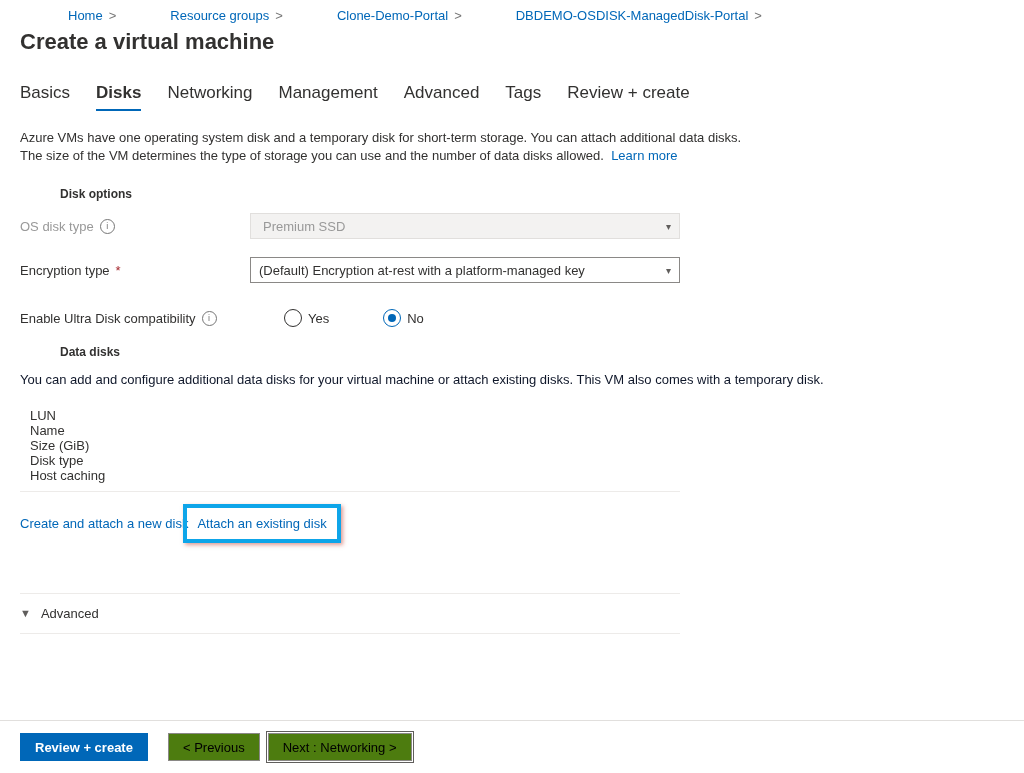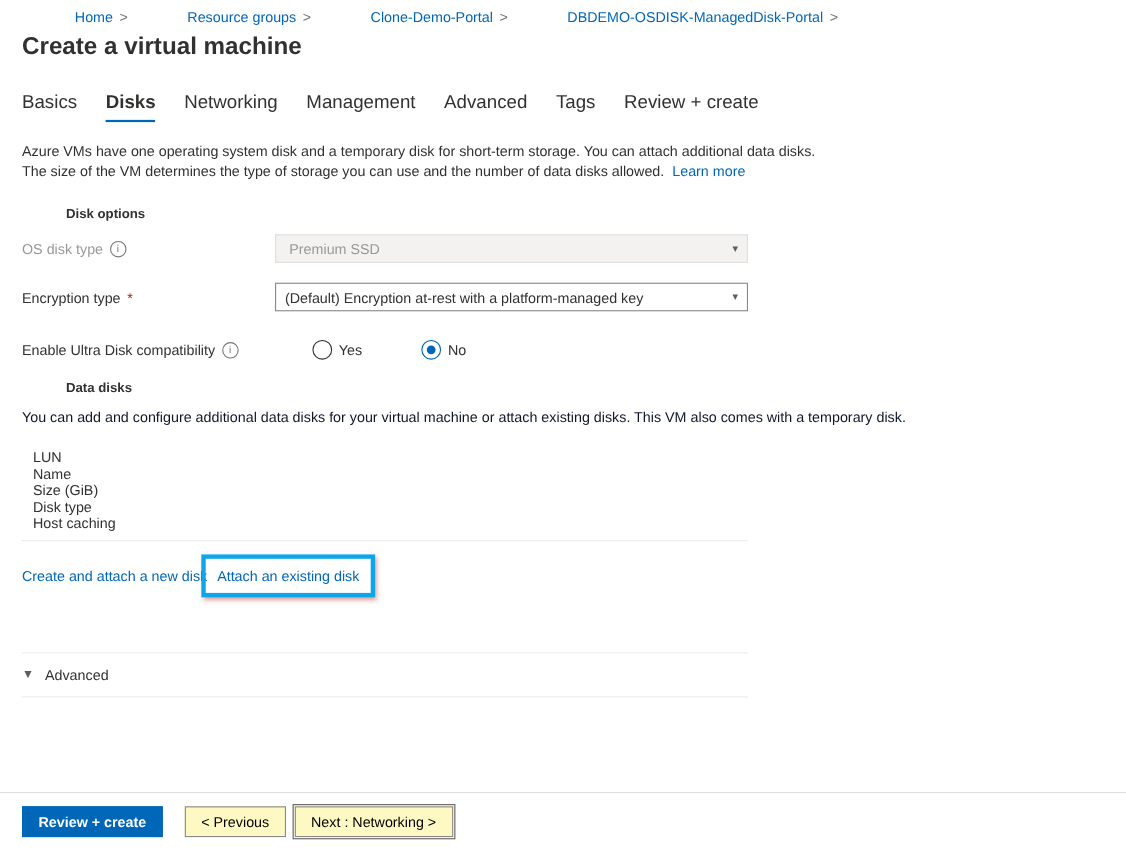--- a/index.html
+++ b/index.html
@@ -227,21 +227,21 @@
     display: flex;
     gap: 20px;
     align-items: center;
     background: #fff;
   }
   .btn {
     height: 28px;
     padding: 0 14px;
     font-size: 13px;
     border: 1px solid #8a8886;
-    background: #fef9c3;
+    background: #4d7c0f;
     cursor: pointer;
     display: inline-flex;
     align-items: center;
   }
   .btn.primary {
     background: #0067b8;
     color: #fff;
     border-color: #0067b8;
     font-weight: 600;
   }

